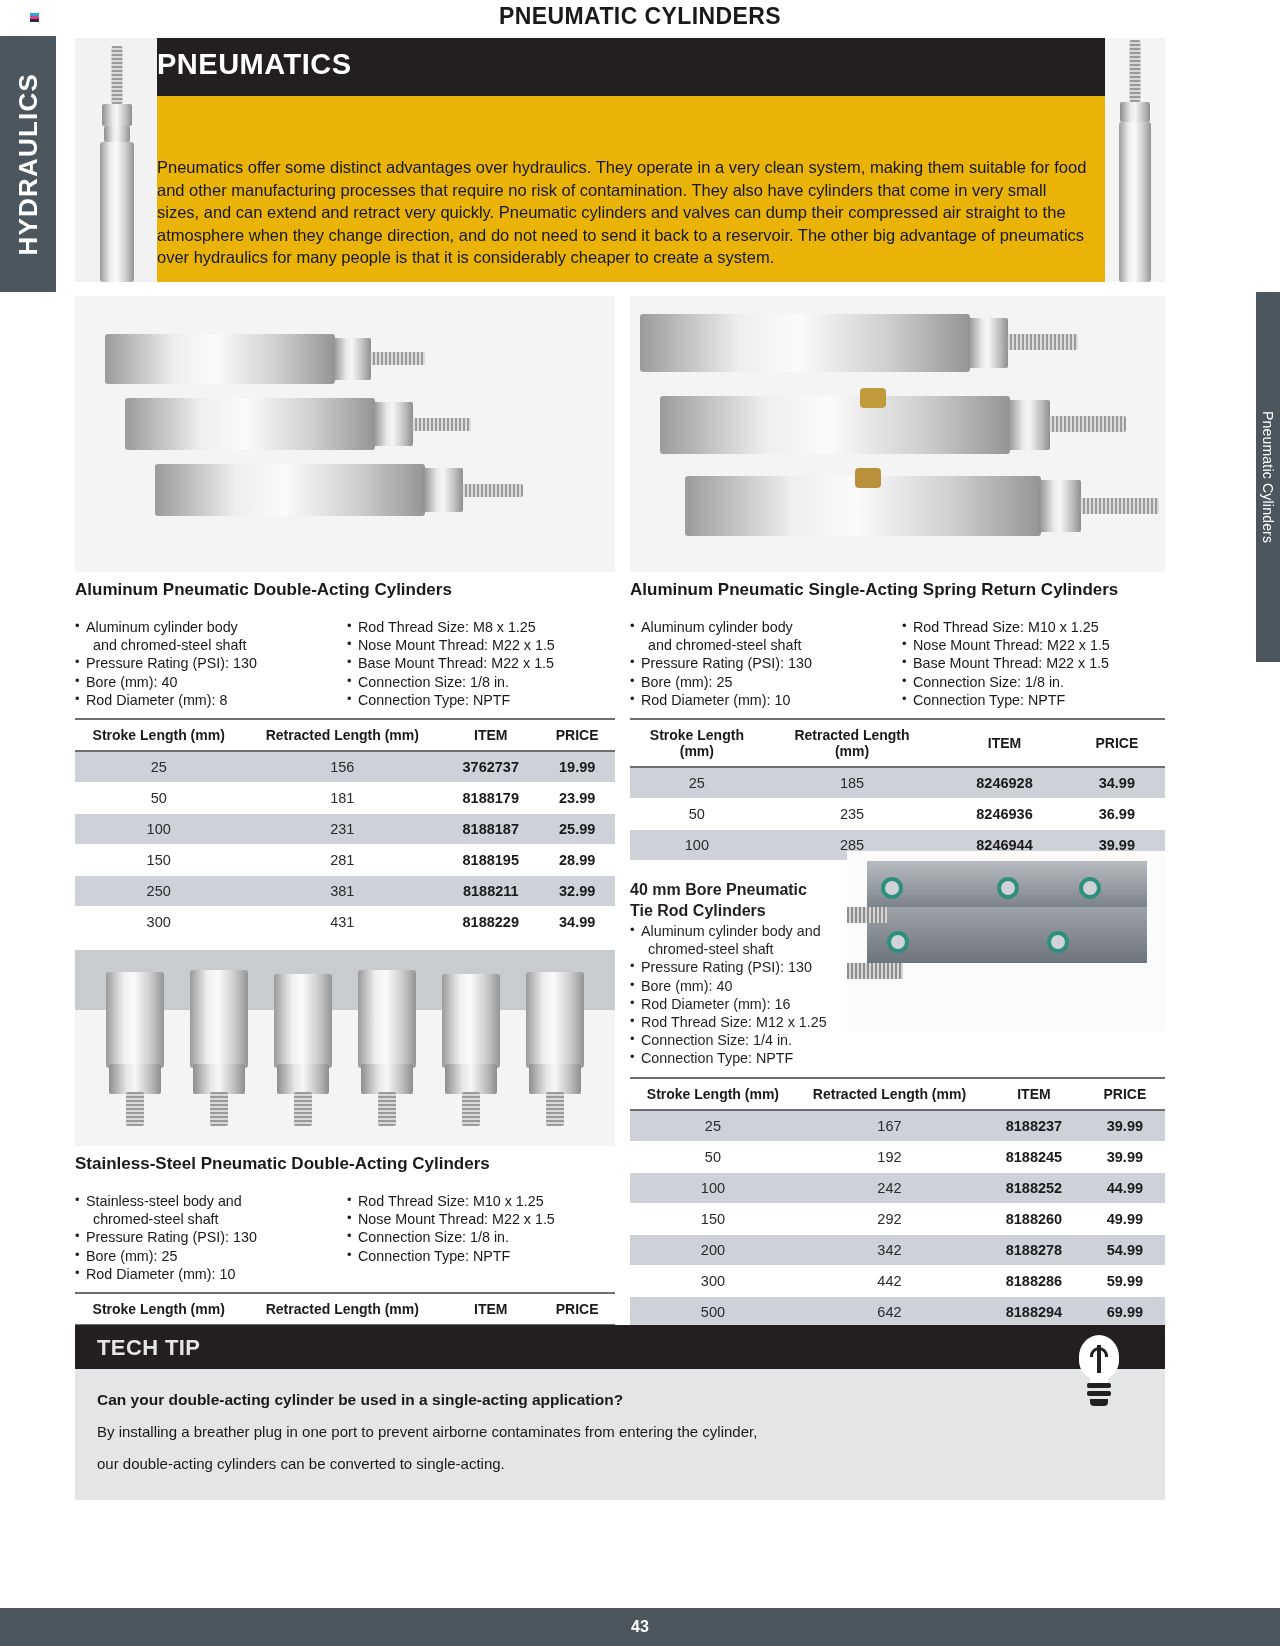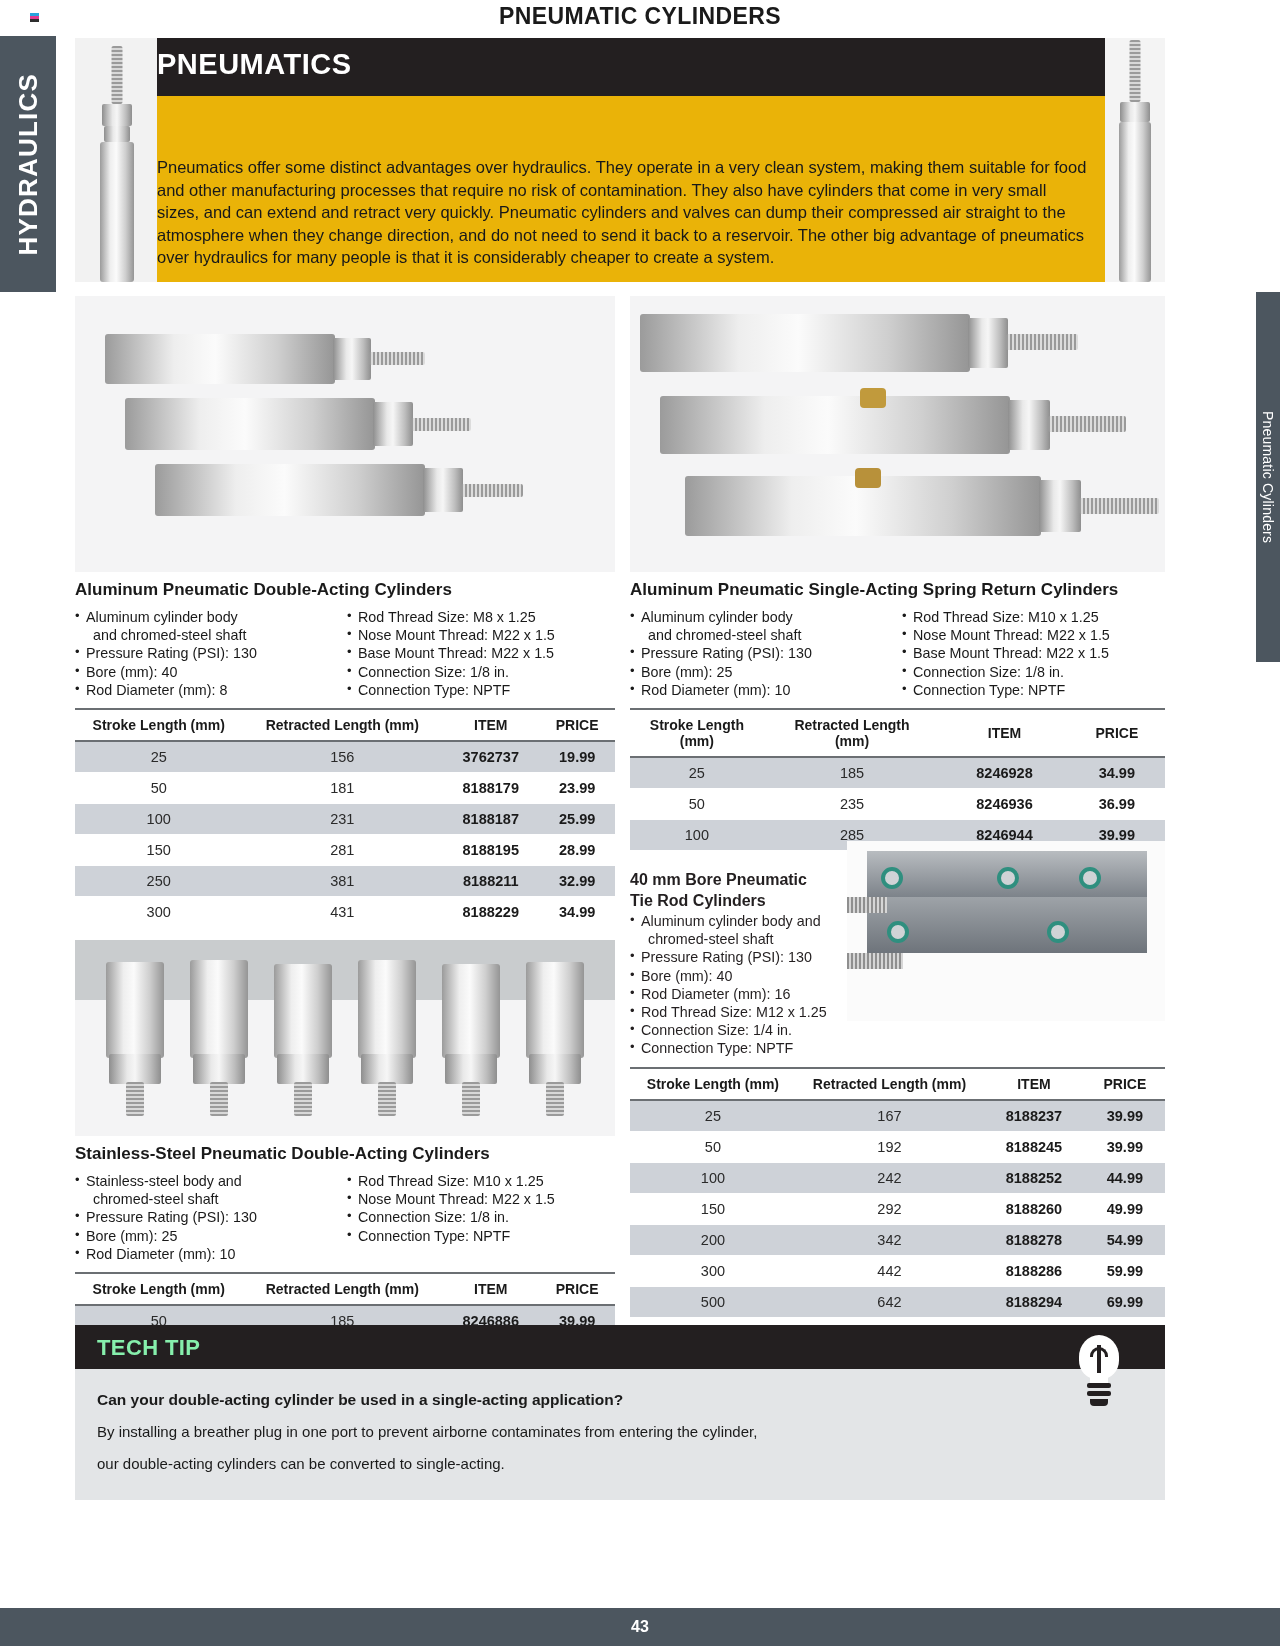--- a/index.html
+++ b/index.html
@@ -101,21 +101,21 @@
     overflow: hidden;
   }
   .photo.p1 { height: 276px; }
   .photo.p2 { height: 272px; }
 
   
   .prod-title {
     font-size: 17px; font-weight: bold; color: #1a1a1a;
     margin-top: 7px; line-height: 21px;
   }
-  .specs { display: flex; margin-top: 8px; }
+  .specs { display: flex; margin-top: 18px; }
   .specs ul { list-style: none; }
   .specs ul.c1 { width: 272px; }
   .specs ul.c2 { width: 262px; }
   .specs li {
     font-size: 14.3px; line-height: 18.2px; color: #1a1a1a;
     padding-left: 11px; position: relative;
   }
   .specs li::before {
     content: "\2022"; position: absolute; left: 0; top: -1px; font-size: 13px;
   }
@@ -163,21 +163,21 @@
   
   .techtip {
     position: absolute; left: 75px; top: 1325px; width: 1090px; height: 175px;
   }
   .tt-head {
     position: absolute; left: 0; top: 0; width: 1090px; height: 44px;
     background: #231f20;
   }
   .tt-head h3 {
     position: absolute; left: 22px; top: 10px;
-    color: #86efac; font-size: 22px; font-weight: bold; letter-spacing: .4px;
+    color: #e5e5e5; font-size: 22px; font-weight: bold; letter-spacing: .4px;
   }
   .tt-body {
     position: absolute; left: 0; top: 44px; width: 1090px; height: 131px;
     background: #e3e5e7;
   }
   .tt-q {
     position: absolute; left: 22px; top: 22px;
     font-size: 15.5px; font-weight: bold; color: #1a1a1a;
   }
   .tt-l1 { position: absolute; left: 22px; top: 54px; font-size: 15px; color: #1a1a1a; }

